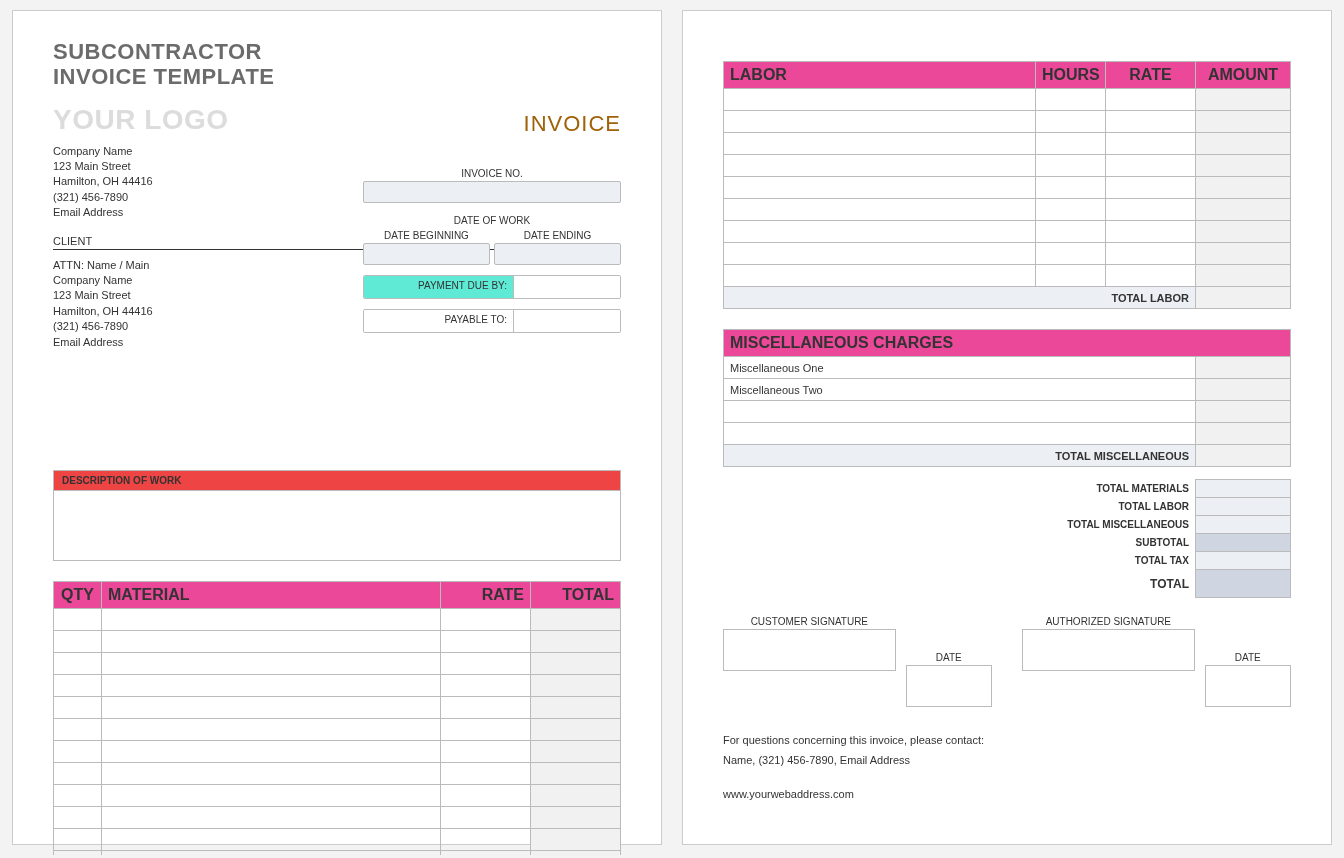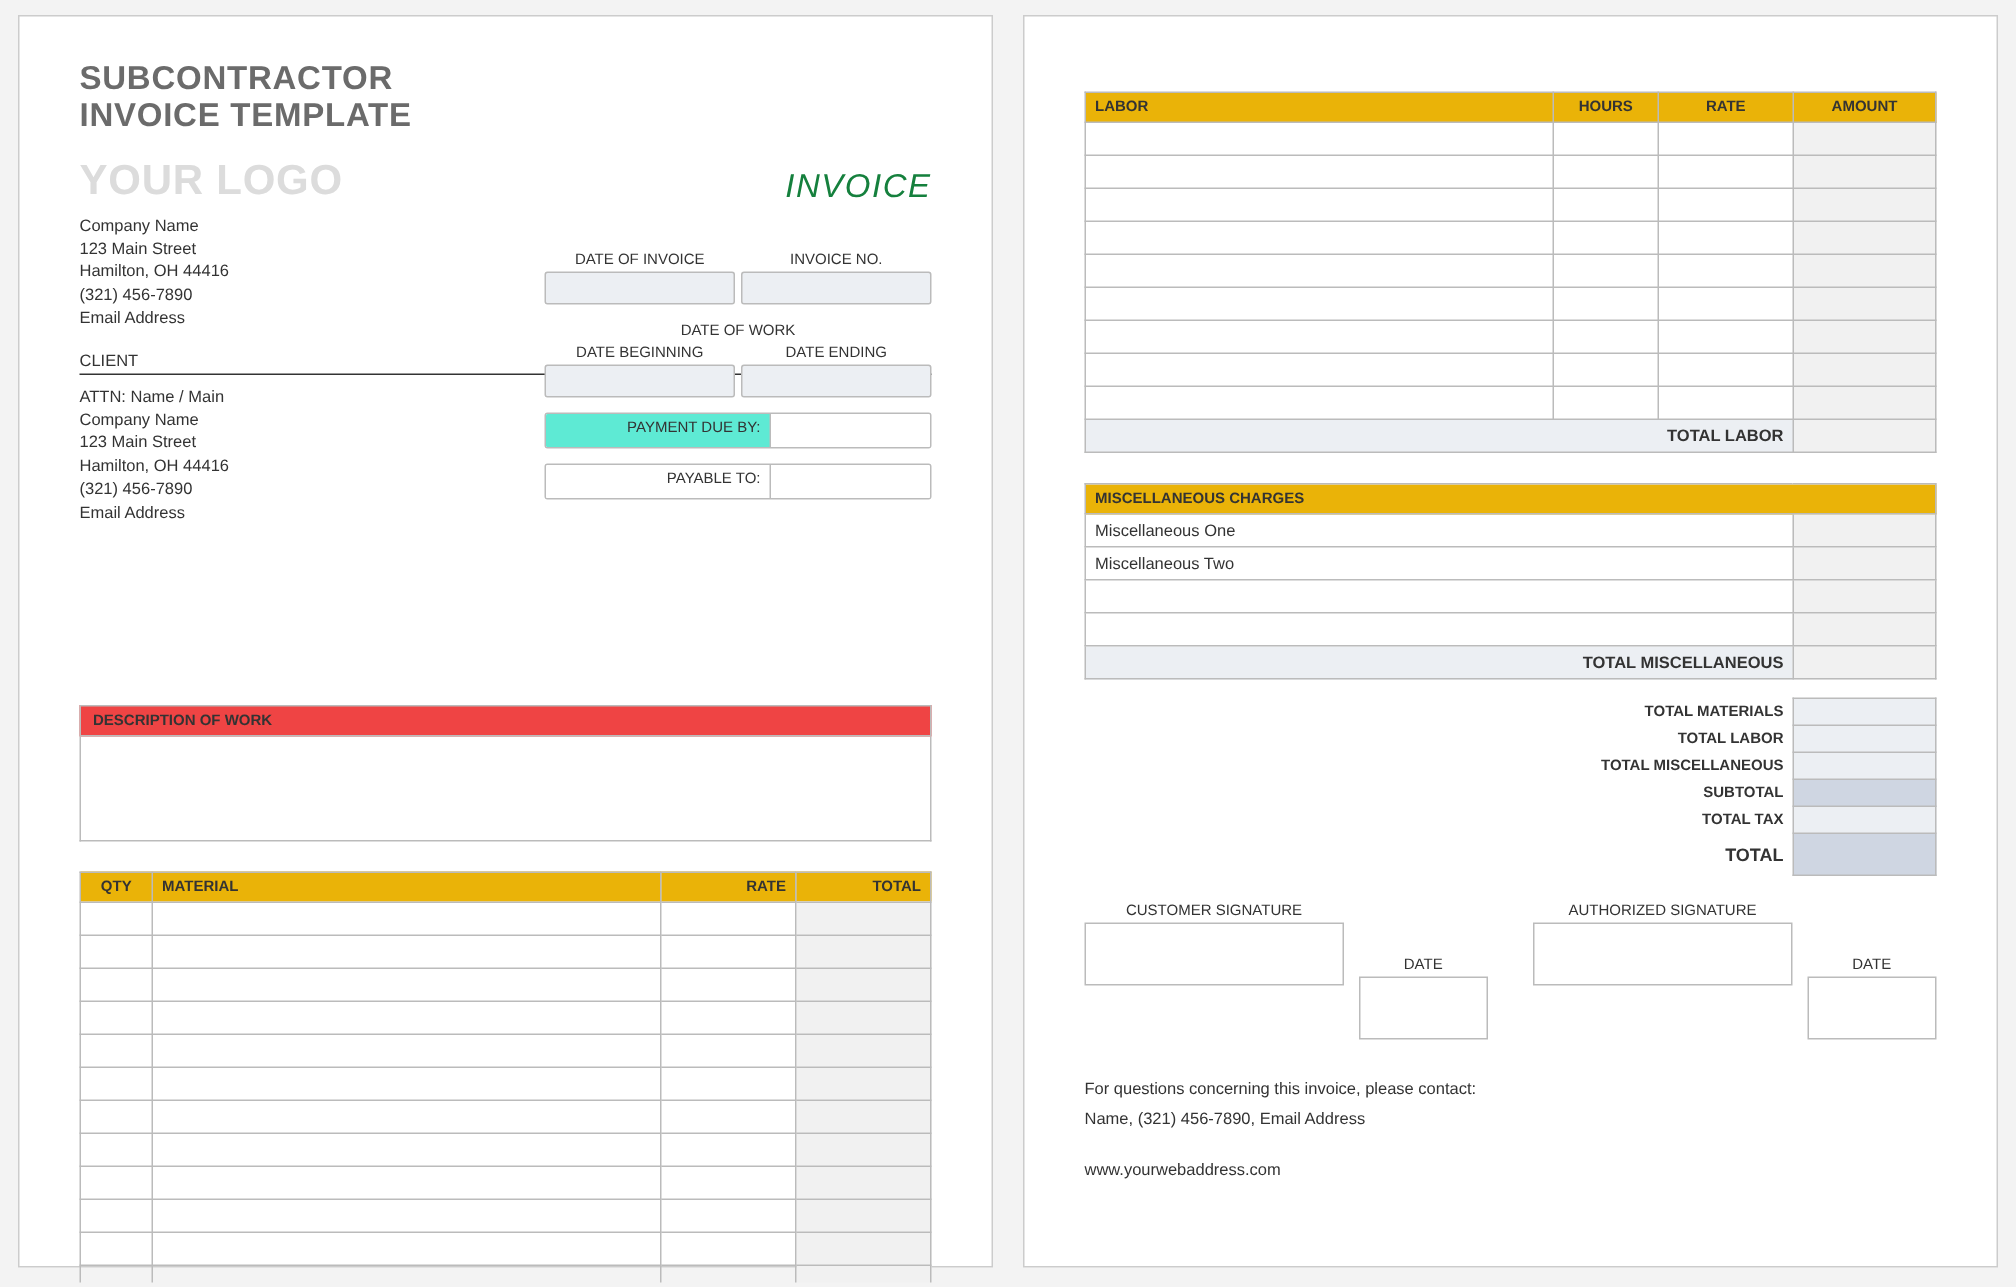--- a/index.html
+++ b/index.html
@@ -33,24 +33,23 @@
     font-weight: bold;
     color: #dcdcdc;
     margin-top: 14px;
     letter-spacing: 0.5px;
   }
   .invoice-heading {
     position: absolute;
     top: 100px;
     right: 40px;
     font-size: 22px;
-    color: #15803d;
+    color: #a16207;
     letter-spacing: 1px;
     font-weight: normal;
-    font-style: italic;
   }
   .from-block {
     margin-top: 8px;
     line-height: 1.4;
   }
   .client-hdr {
     margin-top: 14px;
     border-bottom: 1px solid #333;
     padding-bottom: 2px;
   }
@@ -101,23 +100,23 @@
     border-top: none;
     height: 70px;
   }
 
   table.grid {
     width: 100%;
     border-collapse: collapse;
     table-layout: fixed;
   }
   table.grid th {
-    background: #eab308;
-    border: 1px solid #bbb;
-    font-size: 10px;
+    background: #ec4899;
+    border: 1px solid #bbb;
+    font-size: 16px;
     padding: 4px 6px;
     text-align: left;
   }
   table.grid th.r, table.grid td.r { text-align: right; }
   table.grid th.c, table.grid td.c { text-align: center; }
   table.grid td {
     border: 1px solid #bbb;
     height: 22px;
     font-size: 11px;
     padding: 2px 6px;
@@ -176,24 +175,20 @@
     <div>ATTN: Name / Main</div>
     <div>Company Name</div>
     <div>123 Main Street</div>
     <div>Hamilton, OH  44416</div>
     <div>(321) 456-7890</div>
     <div>Email Address</div>
   </div>
 
   <div class="meta">
     <div class="meta-row">
-      <div class="meta-cell">
-        <div class="meta-label">DATE OF INVOICE</div>
-        <div class="meta-box"></div>
-      </div>
       <div class="meta-cell">
         <div class="meta-label">INVOICE NO.</div>
         <div class="meta-box"></div>
       </div>
     </div>
     <div class="meta-wide">
       <div class="meta-label" style="text-align:center">DATE OF WORK</div>
       <div class="meta-row">
         <div class="meta-cell">
           <div class="meta-label">DATE BEGINNING</div>

